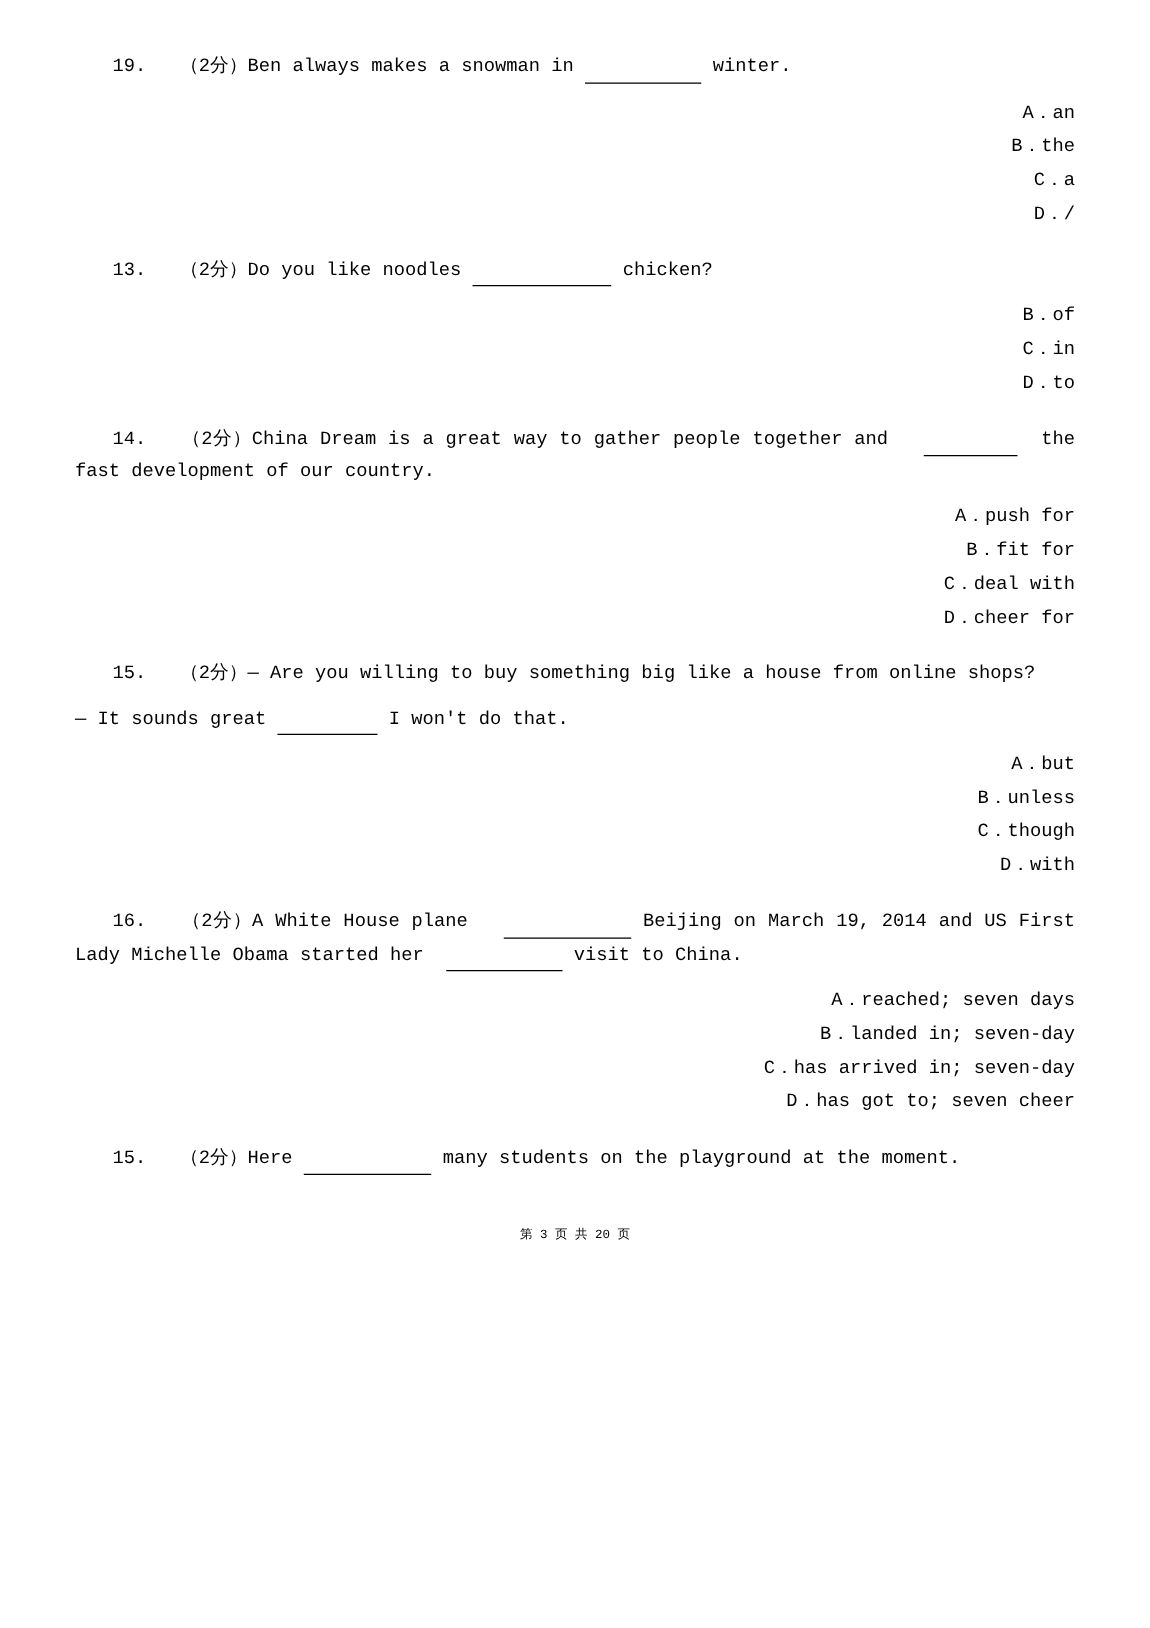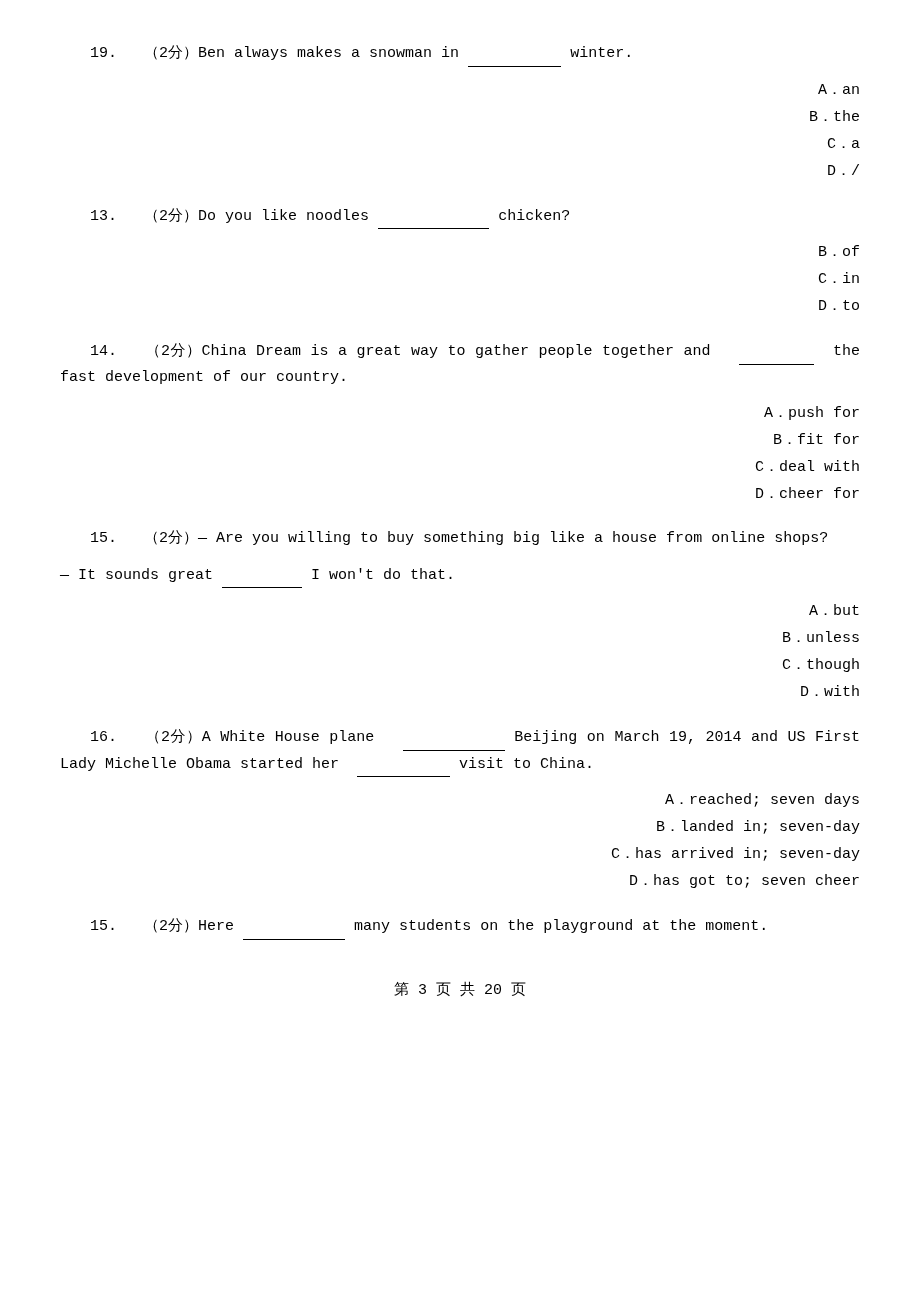--- a/index.html
+++ b/index.html
@@ -25,21 +25,21 @@
       text-indent: 2em;
     }
     .option {
       margin-left: 4em;
       line-height: 1.8;
       text-align: right;
     }
     .page-footer {
       text-align: center;
       margin-top: 40px;
-      font-size: 15px;
+      font-size: 10px;
     }
     .blank {
       display: inline-block;
       border-bottom: 1px solid #000;
       min-width: 60px;
       vertical-align: bottom;
     }
     .blank-short {
       min-width: 45px;
     }

